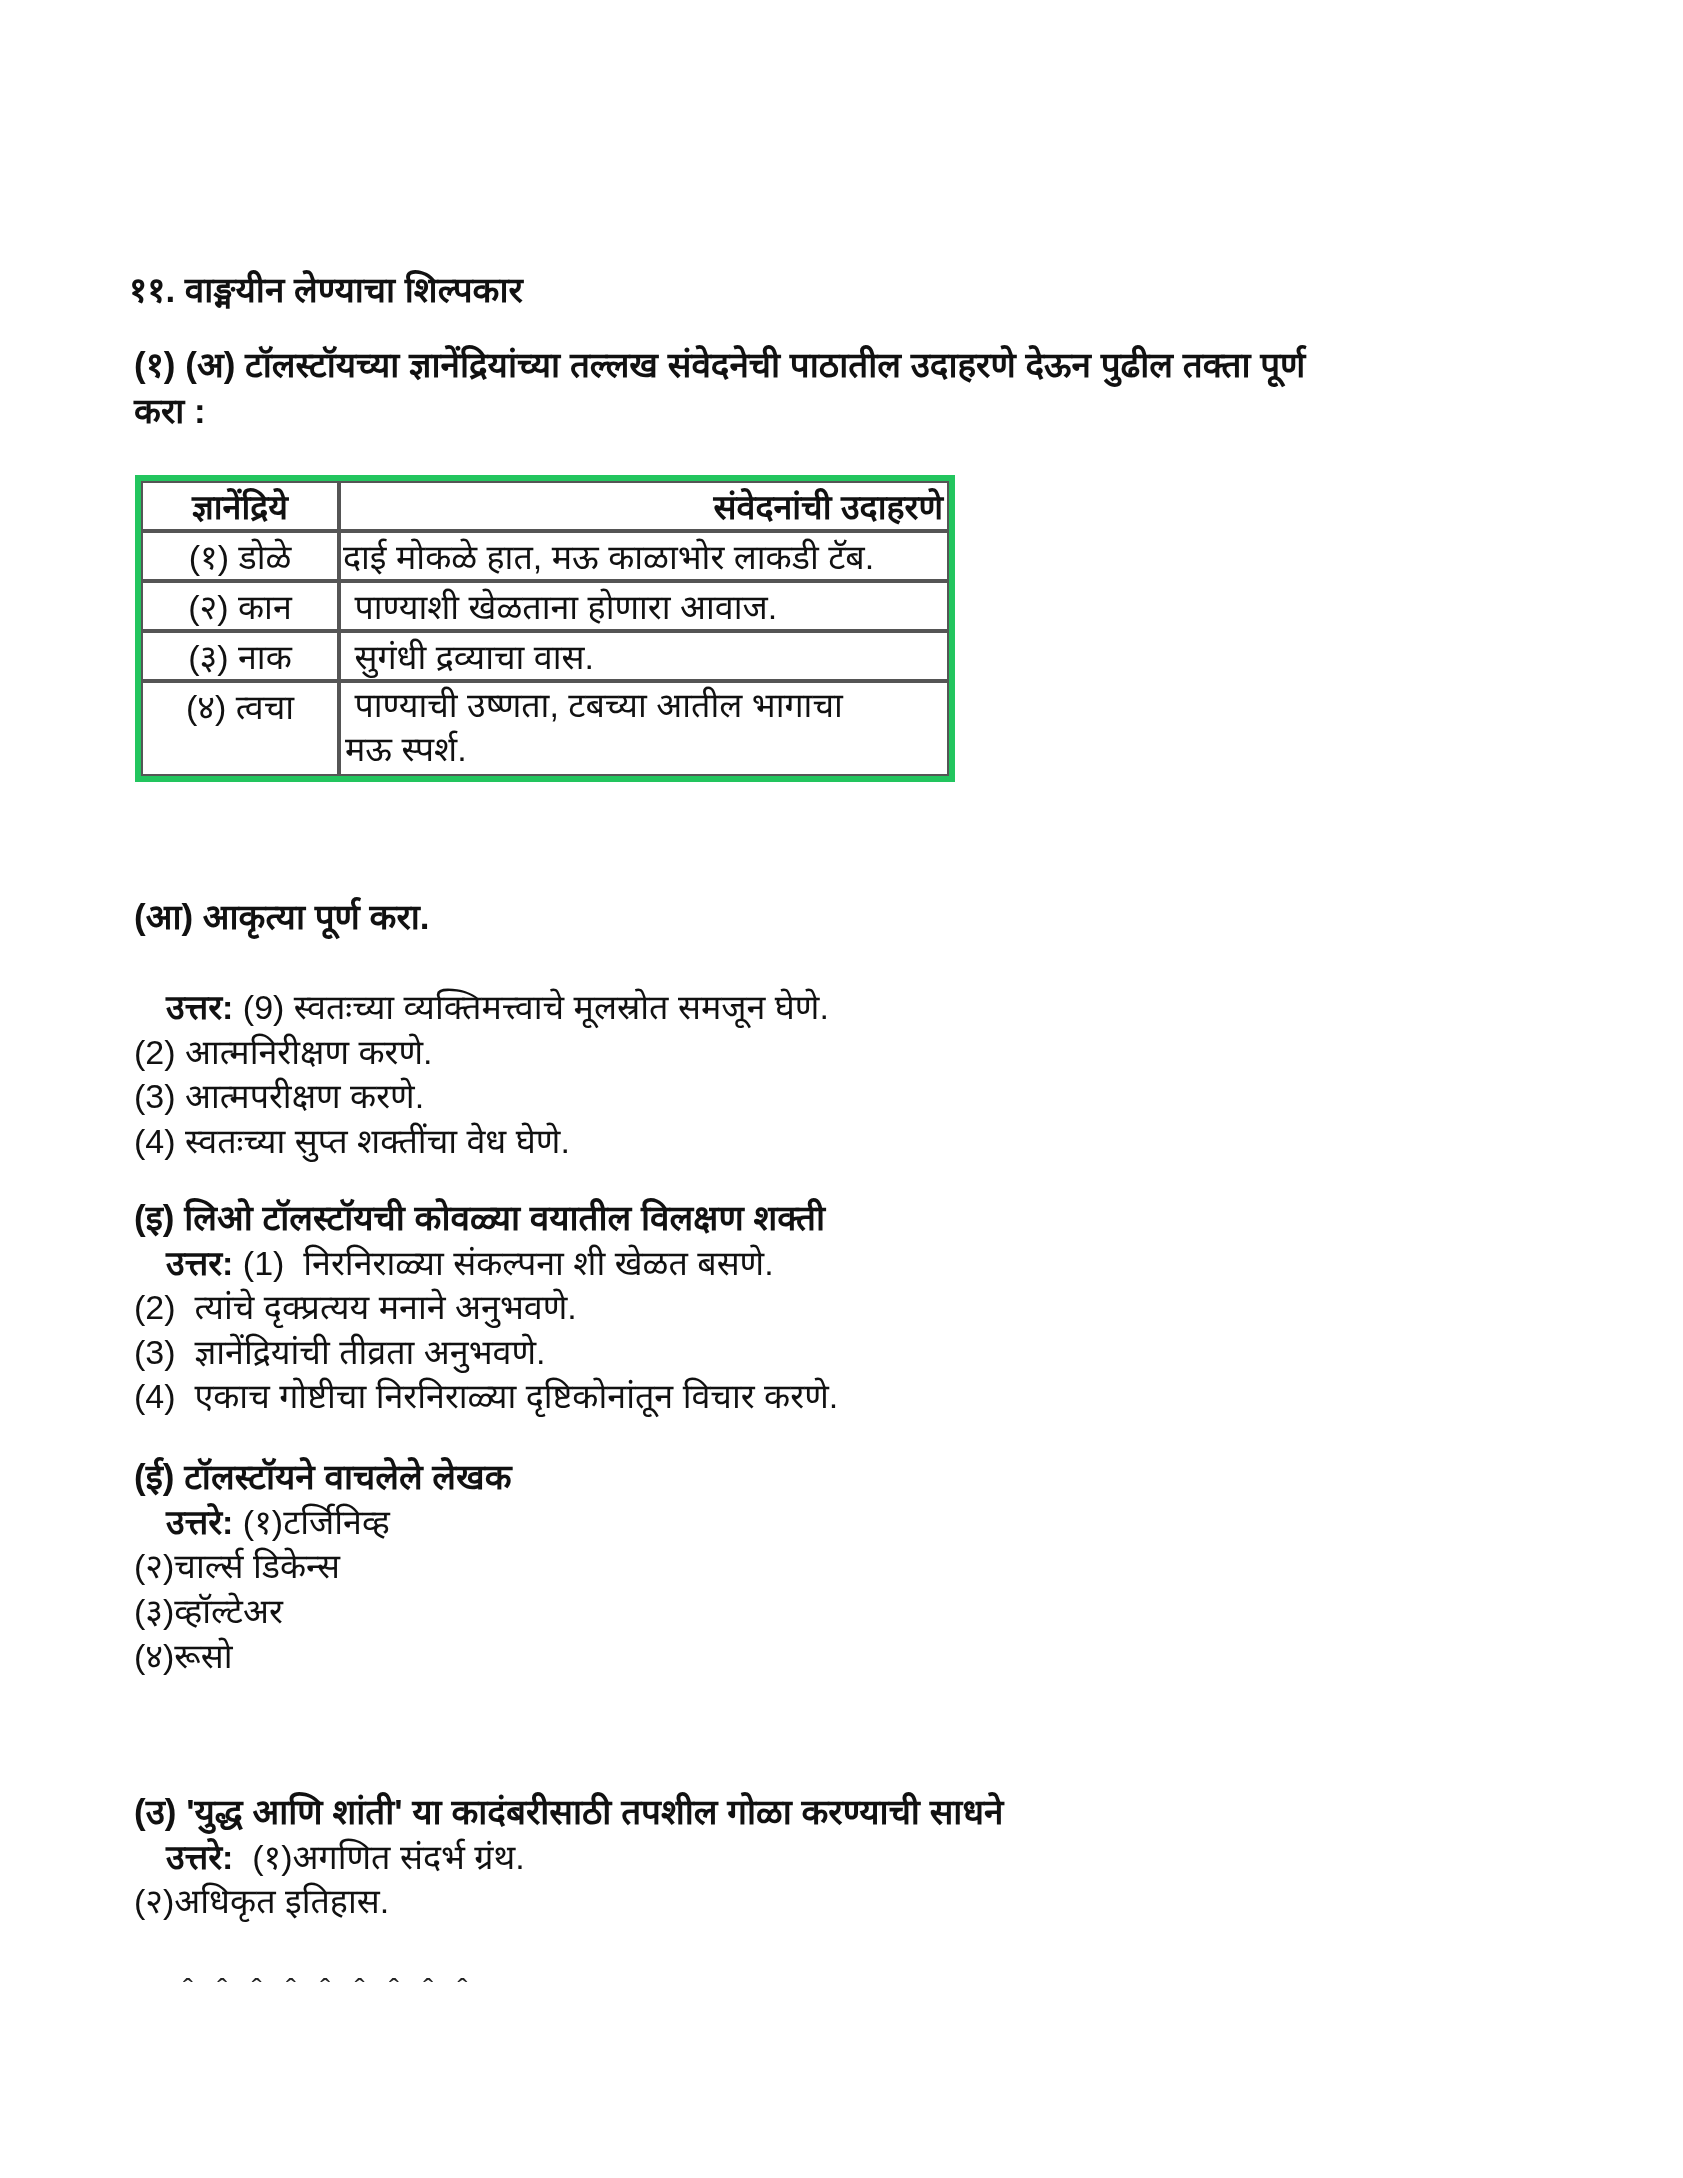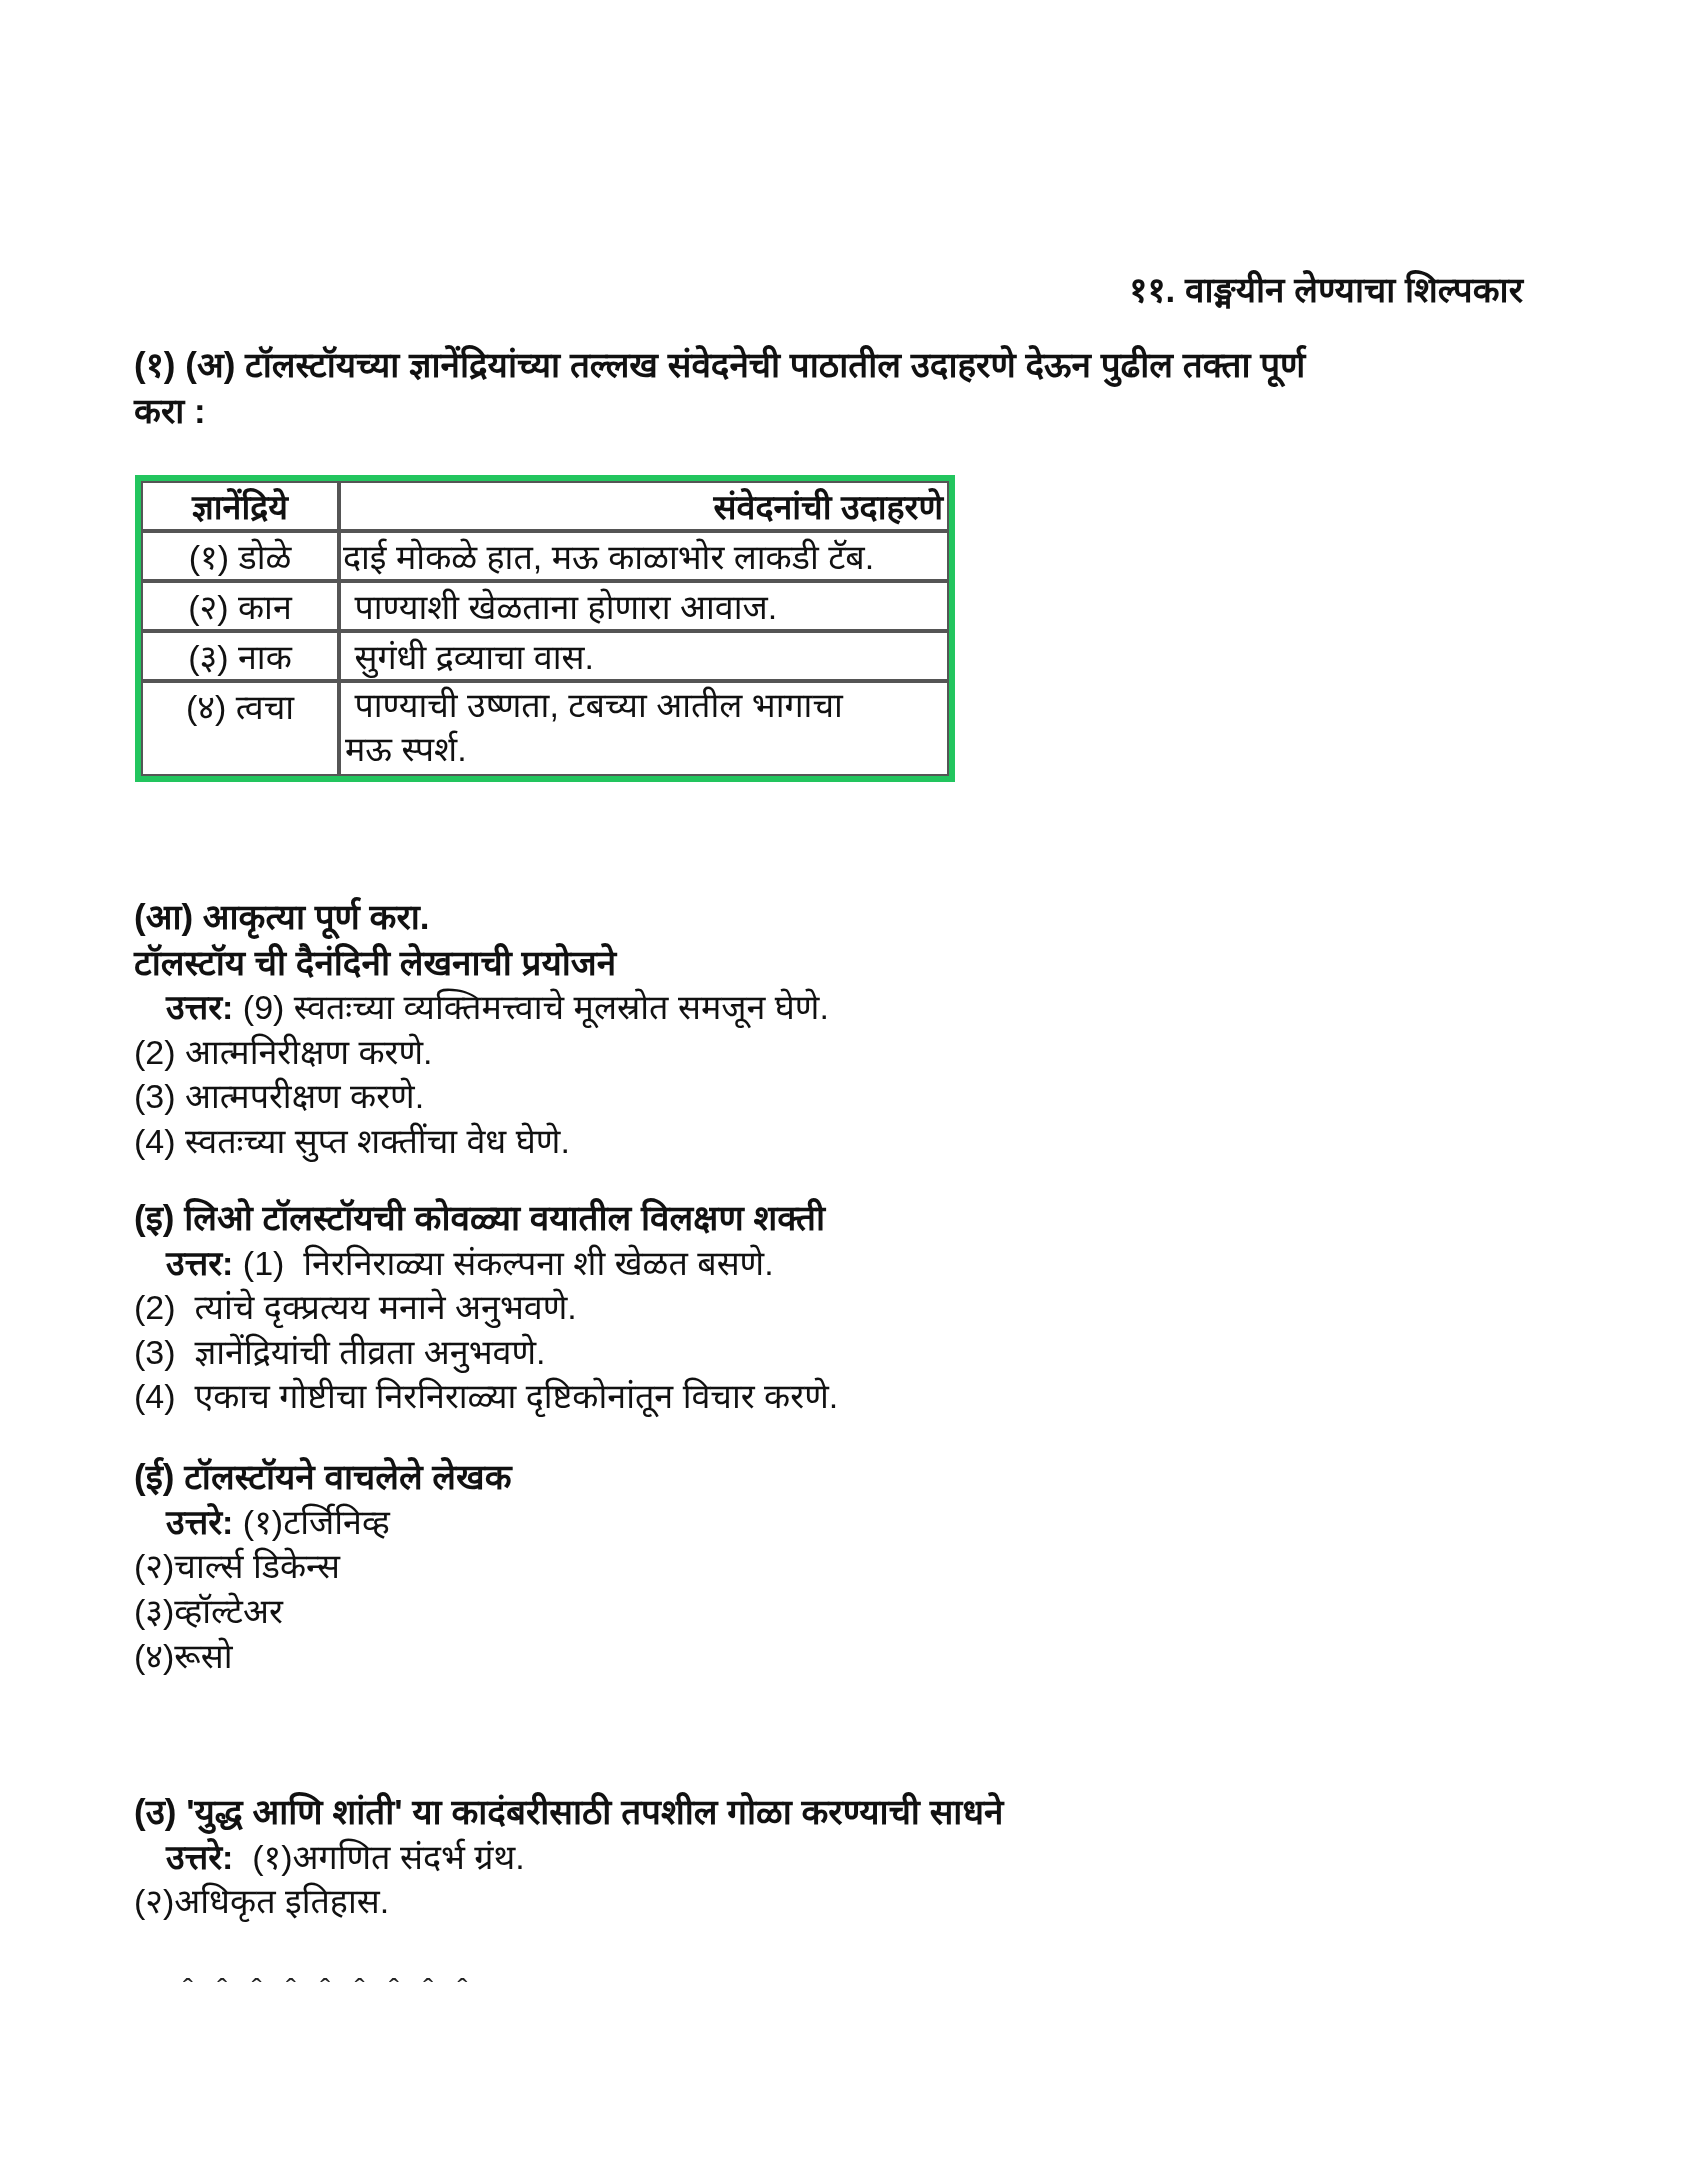--- a/index.html
+++ b/index.html
@@ -3,21 +3,21 @@
 <meta charset="utf-8">
 <style>
   html, body { margin: 0; padding: 0; background: #ffffff; }
   body {
     width: 1683px; height: 2178px; position: relative; overflow: hidden;
     font-family: "Liberation Sans", "DejaVu Sans", sans-serif;
     color: #111111;
   }
   .page { position: absolute; left: 0; top: 0; width: 1683px; height: 2178px; }
   .abs { position: absolute; white-space: nowrap; }
-  .title { left: 0; width: 1523px; top: 265px; text-align: right; font-size: 35px; font-weight: bold; padding-left: 129px; box-sizing: border-box; }
+  .title { left: 0; width: 1523px; top: 265px; text-align: left; font-size: 35px; font-weight: bold; padding-left: 129px; box-sizing: border-box; }
   .q-head { font-size: 35px; font-weight: bold; line-height: 44px; }
   .ans { font-size: 34px; line-height: 45px; }
   .ans .lbl { font-weight: bold; margin-left: 32px; }
 
   
   .tbl {
     position: absolute; left: 135px; top: 475px; width: 820px; height: 307px;
     border-collapse: separate; border-spacing: 0;
     border: 6px solid #22c55e; box-sizing: border-box;
     font-size: 34px;
@@ -66,21 +66,20 @@
       <td class="c1">(४) त्वचा</td>
       <td style="line-height:44px;">
         <div style="white-space:pre;"> पाण्याची उष्णता, टबच्या आतील भागाचा</div>
         <div>मऊ स्पर्श.</div>
       </td>
     </tr>
   </tbody>
     </table>
 
   <div class="abs q-head" style="left:134px; top:895px;">(आ) आकृत्या पूर्ण  करा.</div>
-  <div class="abs q-head" style="left:134px; top:941px;">टॉलस्टॉय ची दैनंदिनी लेखनाची प्रयोजने</div>
   <div class="abs ans" style="left:134px; top:985px;"><span class="lbl">उत्तर:</span><span style="white-space:pre;"> (9) स्वतःच्या व्यक्तिमत्त्वाचे मूलस्रोत समजून घेणे.</span></div>
   <div class="abs ans" style="left:134px; top:1030px;">(2) आत्मनिरीक्षण करणे.</div>
   <div class="abs ans" style="left:134px; top:1074px;">(3) आत्मपरीक्षण करणे.</div>
   <div class="abs ans" style="left:134px; top:1119px;">(4) स्वतःच्या सुप्त शक्तींचा वेध घेणे.</div>
 
   <div class="abs q-head" style="left:134px; top:1196px;">(इ) लिओ टॉलस्टॉयची कोवळ्या वयातील विलक्षण शक्ती</div>
   <div class="abs ans" style="left:134px; top:1241px;"><span class="lbl">उत्तर:</span><span style="white-space:pre;"> (1)  निरनिराळ्या संकल्पना शी खेळत बसणे.</span></div>
   <div class="abs ans" style="left:134px; top:1285px; white-space:pre;">(2)  त्यांचे दृक्प्रत्यय मनाने अनुभवणे.</div>
   <div class="abs ans" style="left:134px; top:1330px; white-space:pre;">(3)  ज्ञानेंद्रियांची तीव्रता अनुभवणे.</div>
   <div class="abs ans" style="left:134px; top:1374px; white-space:pre;">(4)  एकाच गोष्टीचा निरनिराळ्या दृष्टिकोनांतून विचार करणे.</div>

